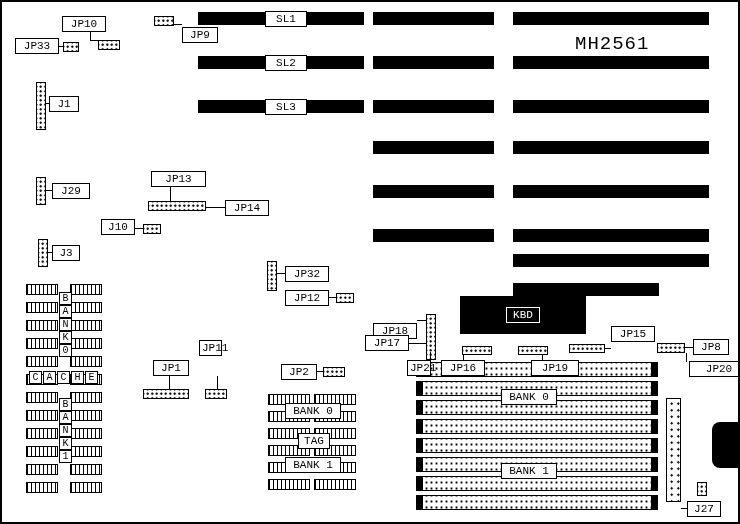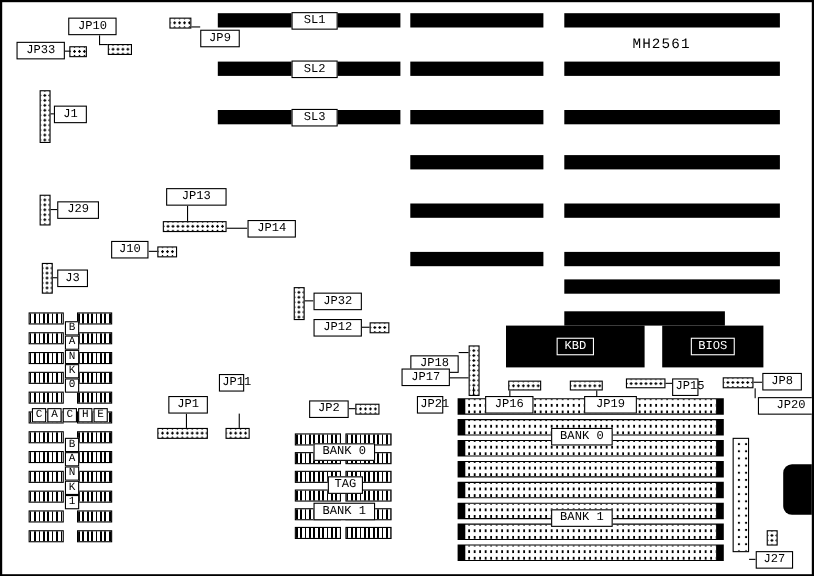--- a/index.html
+++ b/index.html
@@ -9,21 +9,21 @@
     background:#fff; border:2px solid #000; overflow:hidden;
     font-family:"Liberation Mono","DejaVu Sans Mono",monospace;
     color:#000;
   }
   .slot { position:absolute; height:13px; background:#000; }
   .lbl {
     position:absolute; height:16px; background:#fff; border:1px solid #000;
     font-size:11px; line-height:14px; text-align:center; white-space:nowrap;
     z-index:6; padding:0 2px;
   }
-  .txt { position:absolute; font-size:13px; letter-spacing:1px; z-index:2; }
+  .txt { position:absolute; font-size:19px; letter-spacing:1px; z-index:2; }
   .ph {
     position:absolute; border:1px solid #000; background-color:#fff;
     background-image:radial-gradient(circle,#000 1.1px,transparent 1.3px);
     background-size:4.5px 4.5px; background-position:1.5px 1.5px; z-index:4;
   }
   .chip {
     position:absolute; height:11px; border:1px solid #000; background-color:#fff;
     background-image:repeating-linear-gradient(90deg,#000 0 1.5px,#fff 1.5px 4px);
     z-index:2;
   }
@@ -107,23 +107,20 @@
   <div class="ph" style="left:460px;top:344px;width:30px;height:9px"></div>
   <div class="ph" style="left:516px;top:344px;width:30px;height:9px"></div>
   <div class="ph" style="left:567px;top:342px;width:36px;height:9px"></div>
   <div class="ph" style="left:655px;top:341px;width:28px;height:10px"></div>
   <div class="ph" style="left:664px;top:396px;width:15px;height:104px;background-size:6.5px 6.5px"></div>
   <div class="ph" style="left:695px;top:480px;width:10px;height:14px"></div>
 
 
   <div class="blackchip" style="left:458px;top:294px;width:126px;height:38px">
     <span>KBD</span>
-  </div>
-  <div class="blackchip" style="left:600px;top:294px;width:92px;height:38px">
-    <span>BIOS</span>
   </div>
 
   <div class="chip" style="left:24px;top:282px;width:32px"></div>
   <div class="chip" style="left:24px;top:300px;width:32px"></div>
   <div class="chip" style="left:24px;top:318px;width:32px"></div>
   <div class="chip" style="left:24px;top:336px;width:32px"></div>
   <div class="chip" style="left:24px;top:354px;width:32px"></div>
   <div class="chip" style="left:24px;top:372px;width:32px"></div>
   <div class="chip" style="left:24px;top:390px;width:32px"></div>
   <div class="chip" style="left:24px;top:408px;width:32px"></div>
@@ -218,24 +215,24 @@
   <div class="lbl" style="left:223px;top:198px;width:44px">JP14</div>
   <div class="lbl" style="left:99px;top:217px;width:34px">J10</div>
   <div class="lbl" style="left:50px;top:243px;width:28px">J3</div>
   <div class="lbl" style="left:283px;top:264px;width:44px">JP32</div>
   <div class="lbl" style="left:283px;top:288px;width:44px">JP12</div>
   <div class="lbl" style="left:151px;top:358px;width:36px">JP1</div>
   <div class="lbl" style="left:197px;top:338px;width:23px">JP11</div>
   <div class="lbl" style="left:279px;top:362px;width:36px">JP2</div>
   <div class="lbl" style="left:371px;top:321px;width:44px">JP18</div>
   <div class="lbl" style="left:363px;top:333px;width:44px">JP17</div>
-  <div class="lbl" style="left:377px;top:358px;width:24px">JP21</div>
+  <div class="lbl" style="left:405px;top:358px;width:24px">JP21</div>
   <div class="lbl" style="left:439px;top:358px;width:44px">JP16</div>
   <div class="lbl" style="left:529px;top:358px;width:48px">JP19</div>
-  <div class="lbl" style="left:609px;top:342px;width:24px">JP15</div>
+  <div class="lbl" style="left:609px;top:324px;width:44px">JP15</div>
   <div class="lbl" style="left:691px;top:337px;width:36px">JP8</div>
   <div class="lbl" style="left:687px;top:359px;width:60px">JP20</div>
   <div class="lbl" style="left:685px;top:499px;width:34px">J27</div>
 
   <div class="lbl" style="left:283px;top:401px;width:56px">BANK 0</div>
   <div class="lbl" style="left:296px;top:431px;width:32px">TAG</div>
   <div class="lbl" style="left:283px;top:455px;width:56px">BANK 1</div>
 
   <div class="lbl" style="left:499px;top:387px;width:56px">BANK 0</div>
   <div class="lbl" style="left:499px;top:461px;width:56px">BANK 1</div>

